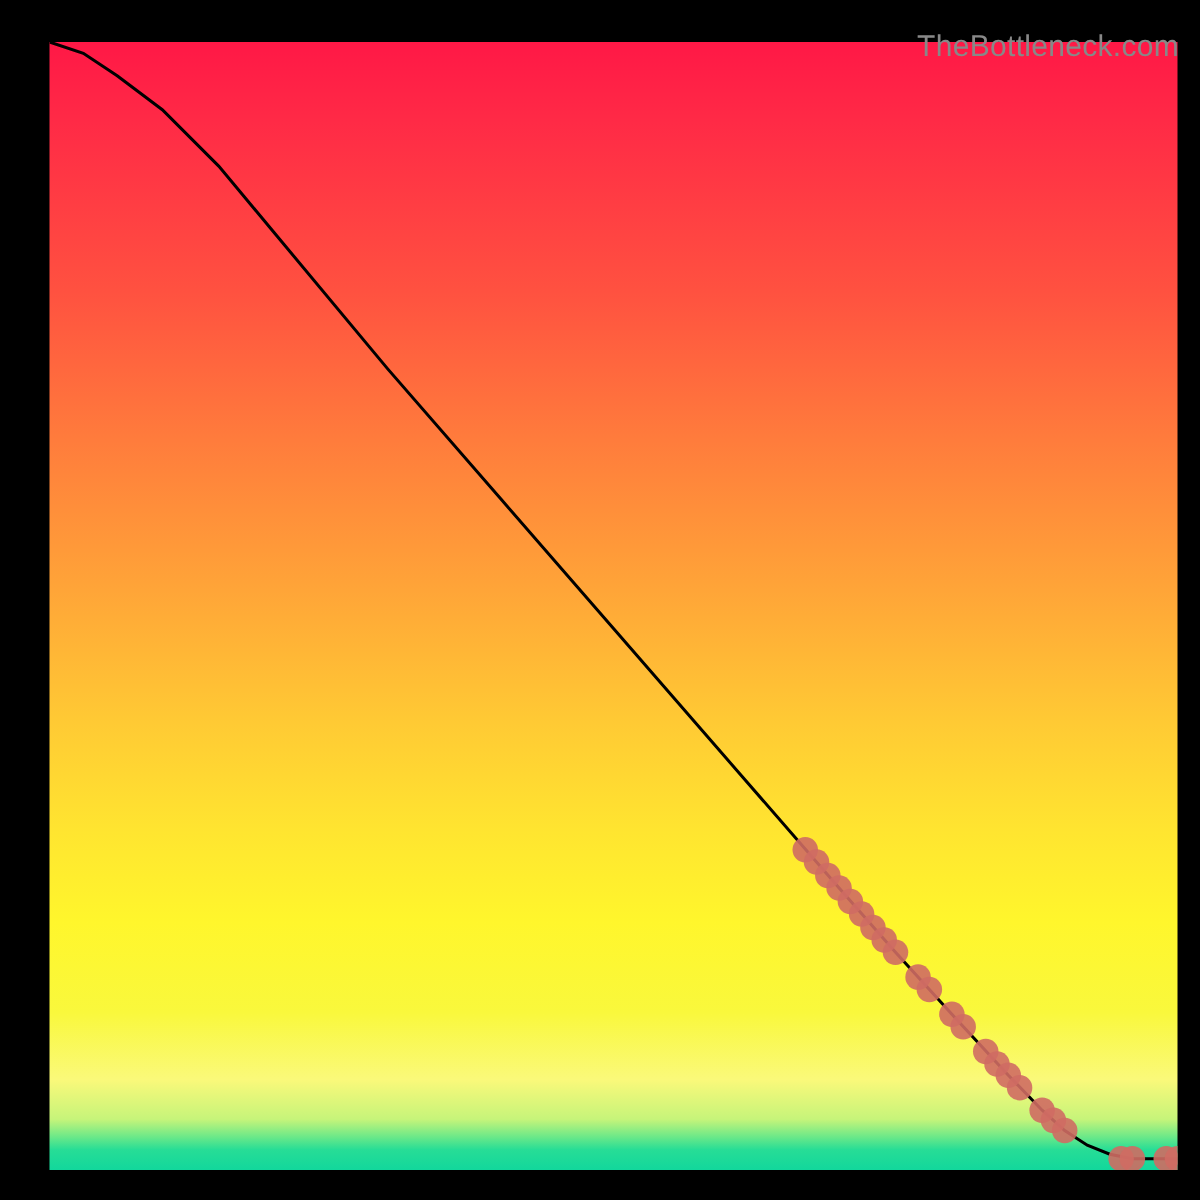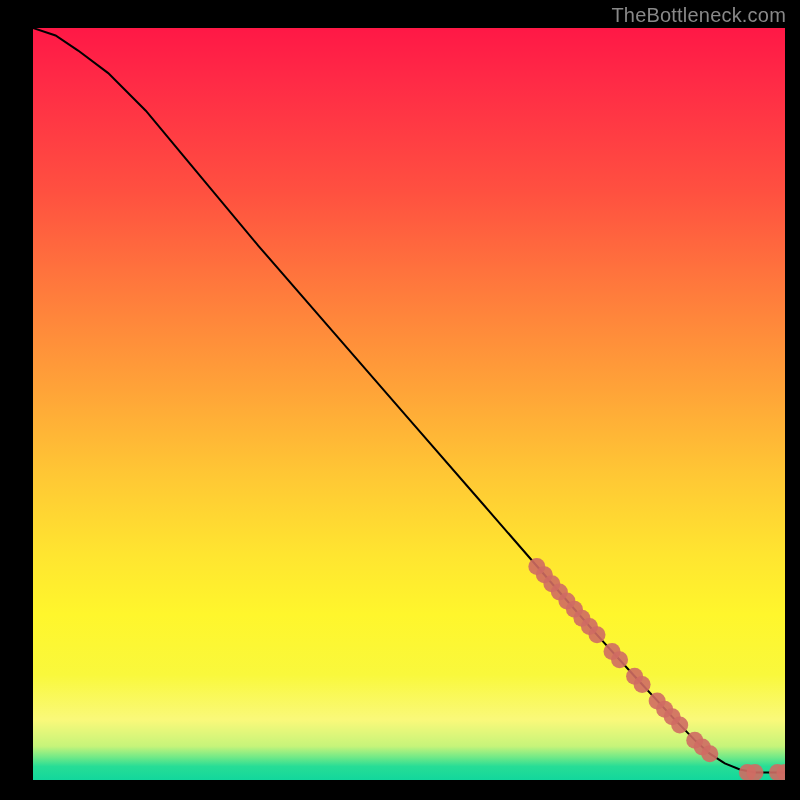--- a/index.html
+++ b/index.html
@@ -12,21 +12,21 @@
     overflow: hidden;
   }
   .frame {
     position: relative;
     width: 800px;
     height: 800px;
     background: #000;
   }
   .watermark {
     position: absolute;
-    top: 4px;
+    top: 20px;
     right: 14px;
     color: #888;
     font-size: 20px;
     font-weight: 400;
     letter-spacing: 0.2px;
     z-index: 4;
   }
   
   .plot {
     position: absolute;

